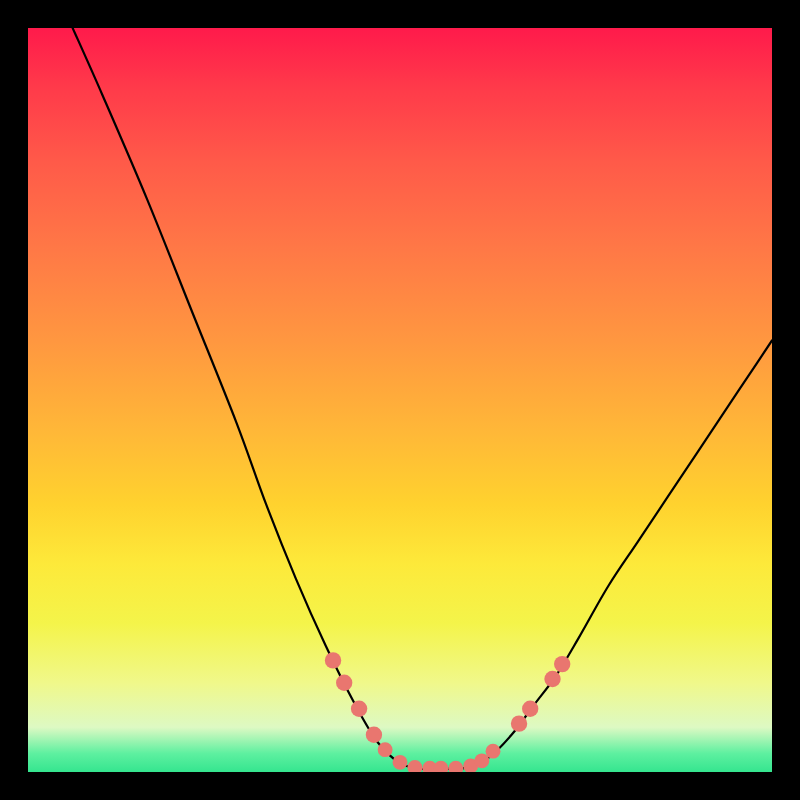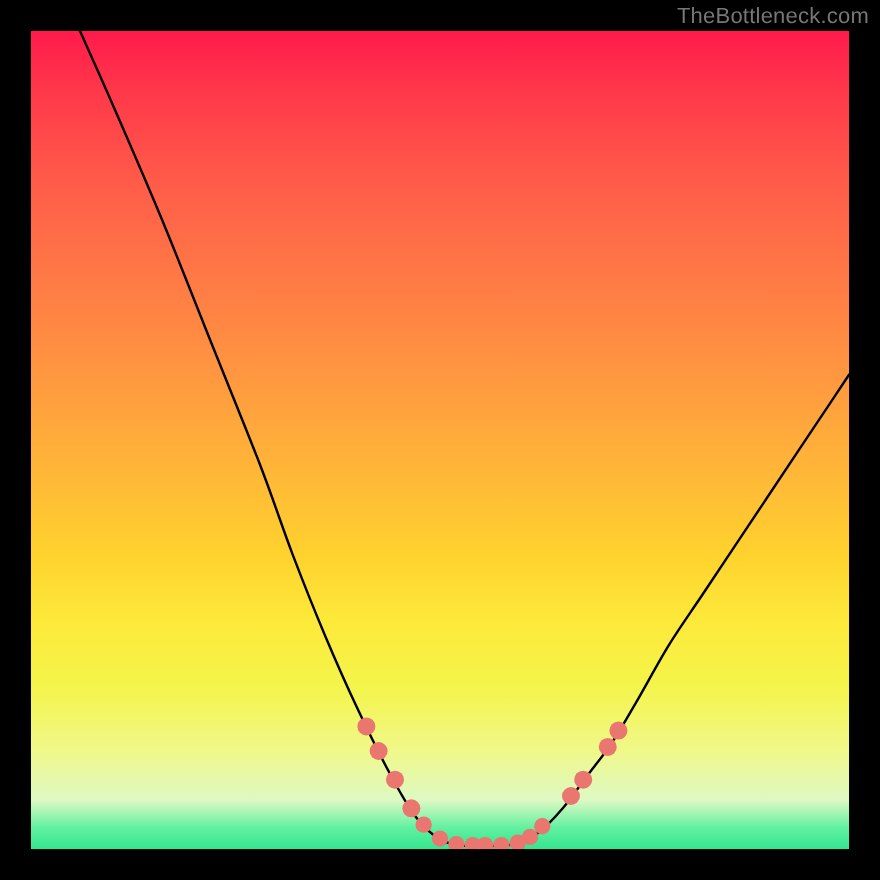--- a/index.html
+++ b/index.html
@@ -81,14 +81,13 @@
         <circle cx="427.80" cy="740.28" r="7.44" fill="#e9766f" stroke="#e9766f" stroke-width="0"></circle>
         <circle cx="442.68" cy="738.05" r="7.44" fill="#e9766f" stroke="#e9766f" stroke-width="0"></circle>
         <circle cx="453.84" cy="732.84" r="7.44" fill="#e9766f" stroke="#e9766f" stroke-width="0"></circle>
         <circle cx="465.00" cy="723.17" r="7.44" fill="#e9766f" stroke="#e9766f" stroke-width="0"></circle>
         <circle cx="491.04" cy="695.64" r="8.18" fill="#e9766f" stroke="#e9766f" stroke-width="0"></circle>
         <circle cx="502.20" cy="680.76" r="8.18" fill="#e9766f" stroke="#e9766f" stroke-width="0"></circle>
         <circle cx="524.52" cy="651.00" r="8.18" fill="#e9766f" stroke="#e9766f" stroke-width="0"></circle>
         <circle cx="534.19" cy="636.12" r="8.18" fill="#e9766f" stroke="#e9766f" stroke-width="0"></circle>
       </svg>
   </div>
-  <div class="watermark">TheBottleneck.com</div>
 </div>
 
 </body></html>

